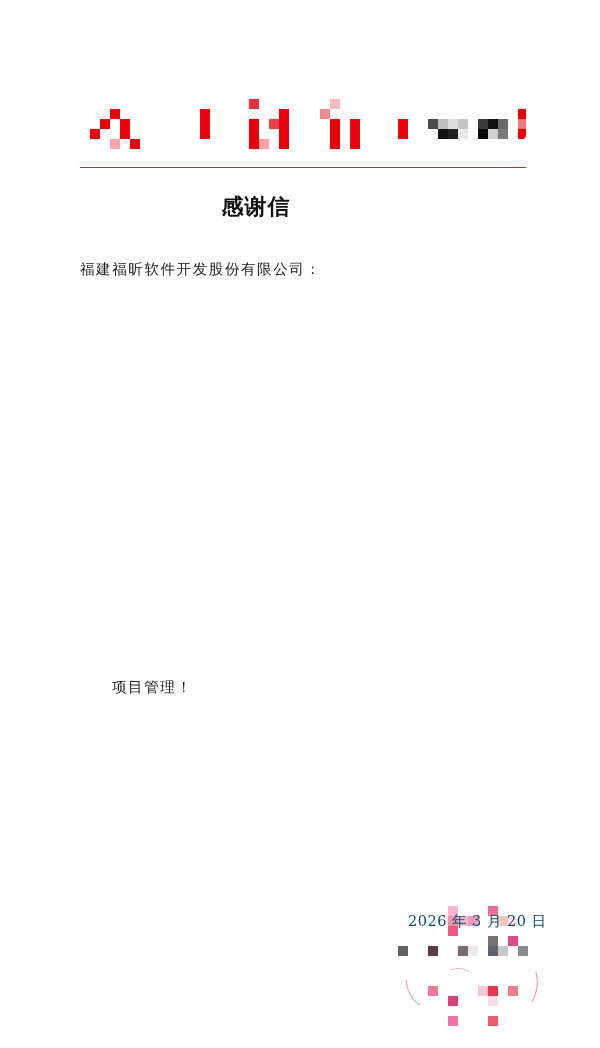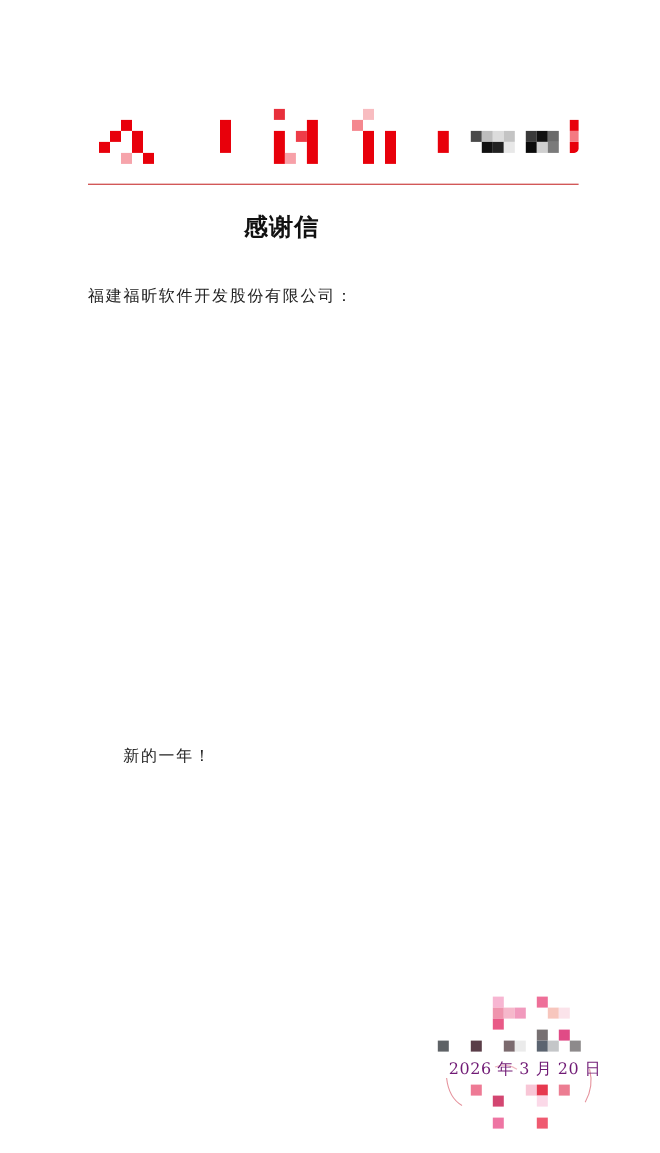--- a/index.html
+++ b/index.html
@@ -12,21 +12,21 @@
       font-size: 22px; font-weight: bold; letter-spacing: 1px; color: #111;
       font-family: "DejaVu Sans", "Liberation Sans", sans-serif; }
     .salutation { position: absolute; left: 80px; top: 236px; font-size: 14.5px; letter-spacing: 1.6px; margin-top: 24px; }
     .body-text { position: absolute; left: 80px; width: 448px; font-size: 14.5px; line-height: 31px;
       letter-spacing: 1.6px; text-align: justify; }
     .para { text-indent: 2.2em; margin: 0; }
     .redact-inline { display: inline-block; width: 86px; height: 14px; vertical-align: -2px; position: relative; }
     .redact-inline i { position: absolute; left: 0; top: 2px; width: 3px; height: 11px; background: #777; }
     .redact-inline b { position: absolute; left: 4px; top: 4px; width: 8px; height: 11px; background: #f7e2c4; }
     .closing { position: absolute; left: 112px; top: 678px; font-size: 14.5px; letter-spacing: 1.6px; }
-    .date { position: absolute; left: 408px; top: 962px; font-size: 14.5px; letter-spacing: 0.5px; color: #701a75; }
+    .date { position: absolute; left: 408px; top: 912px; font-size: 14.5px; letter-spacing: 0.5px; color: #0c4a6e; }
   </style>
 </head>
 <body>
 
 <div class="mosaic" style="left:0;top:0;width:600px;height:160px;">
 
   <div class="px" style="left:90px;top:129px;width:10px;height:10px;background:#e8000b"></div>
   <div class="px" style="left:100px;top:119px;width:10px;height:10px;background:#e8000b"></div>
   <div class="px" style="left:110px;top:109px;width:10px;height:10px;background:#e8000b"></div>
   <div class="px" style="left:120px;top:119px;width:10px;height:20px;background:#e8000b"></div>
@@ -68,21 +68,21 @@
 </div>
 <div class="header-rule"></div>
 
 <div class="title">感谢信</div>
 
 <div class="salutation">福建福昕软件开发股份有限公司：</div>
 
 <div class="body-text" style="top:268px;">
 </div>
 
-<div class="closing">新的一年！</div>
+<div class="closing">项目管理！</div>
 
 <div class="mosaic" style="left:0;top:0;width:600px;height:1048px;pointer-events:none;">
   <div class="px" style="left:448px;top:906px;width:10px;height:10px;background:#f7b6d2"></div>
   <div class="px" style="left:488px;top:906px;width:10px;height:10px;background:#ee6f98"></div>
   <div class="px" style="left:448px;top:916px;width:10px;height:10px;background:#ef94ad"></div>
   <div class="px" style="left:458px;top:916px;width:10px;height:10px;background:#f6b8cb"></div>
   <div class="px" style="left:468px;top:916px;width:10px;height:10px;background:#f19abd"></div>
   <div class="px" style="left:498px;top:916px;width:10px;height:10px;background:#f7c6bd"></div>
   <div class="px" style="left:508px;top:916px;width:10px;height:10px;background:#fbe3ea"></div>
   <div class="px" style="left:448px;top:926px;width:10px;height:10px;background:#e95a87"></div>

